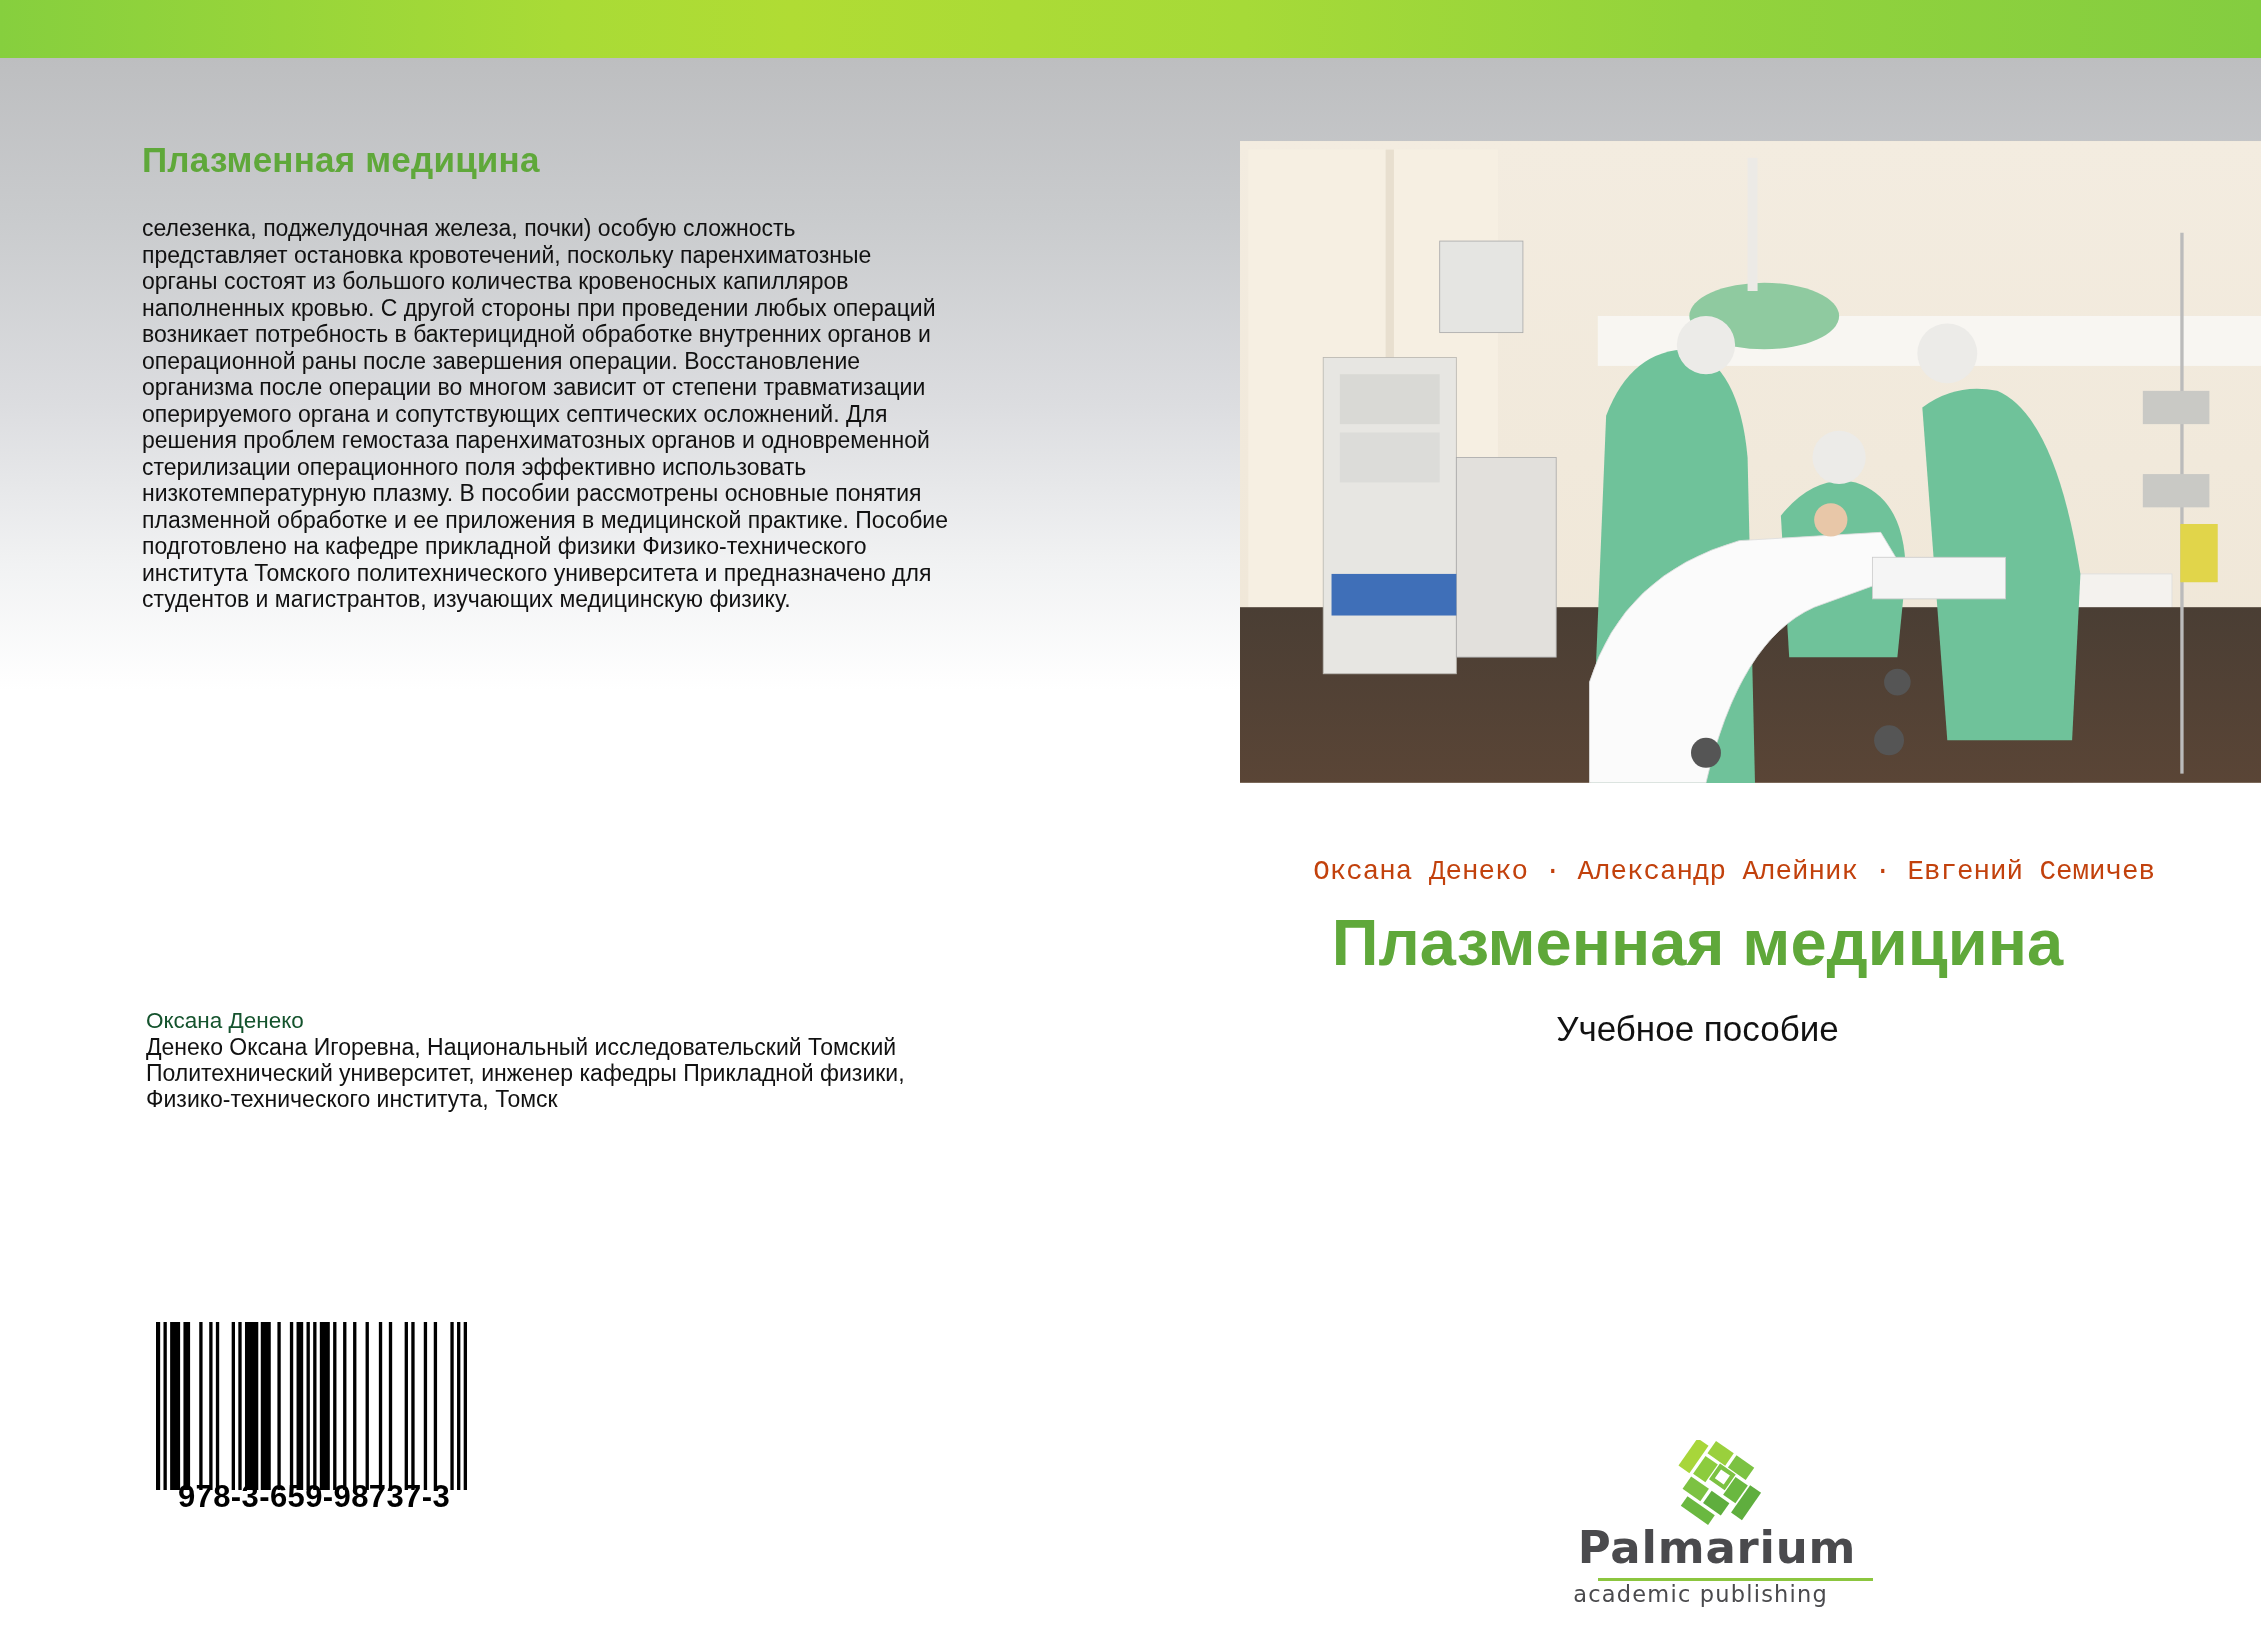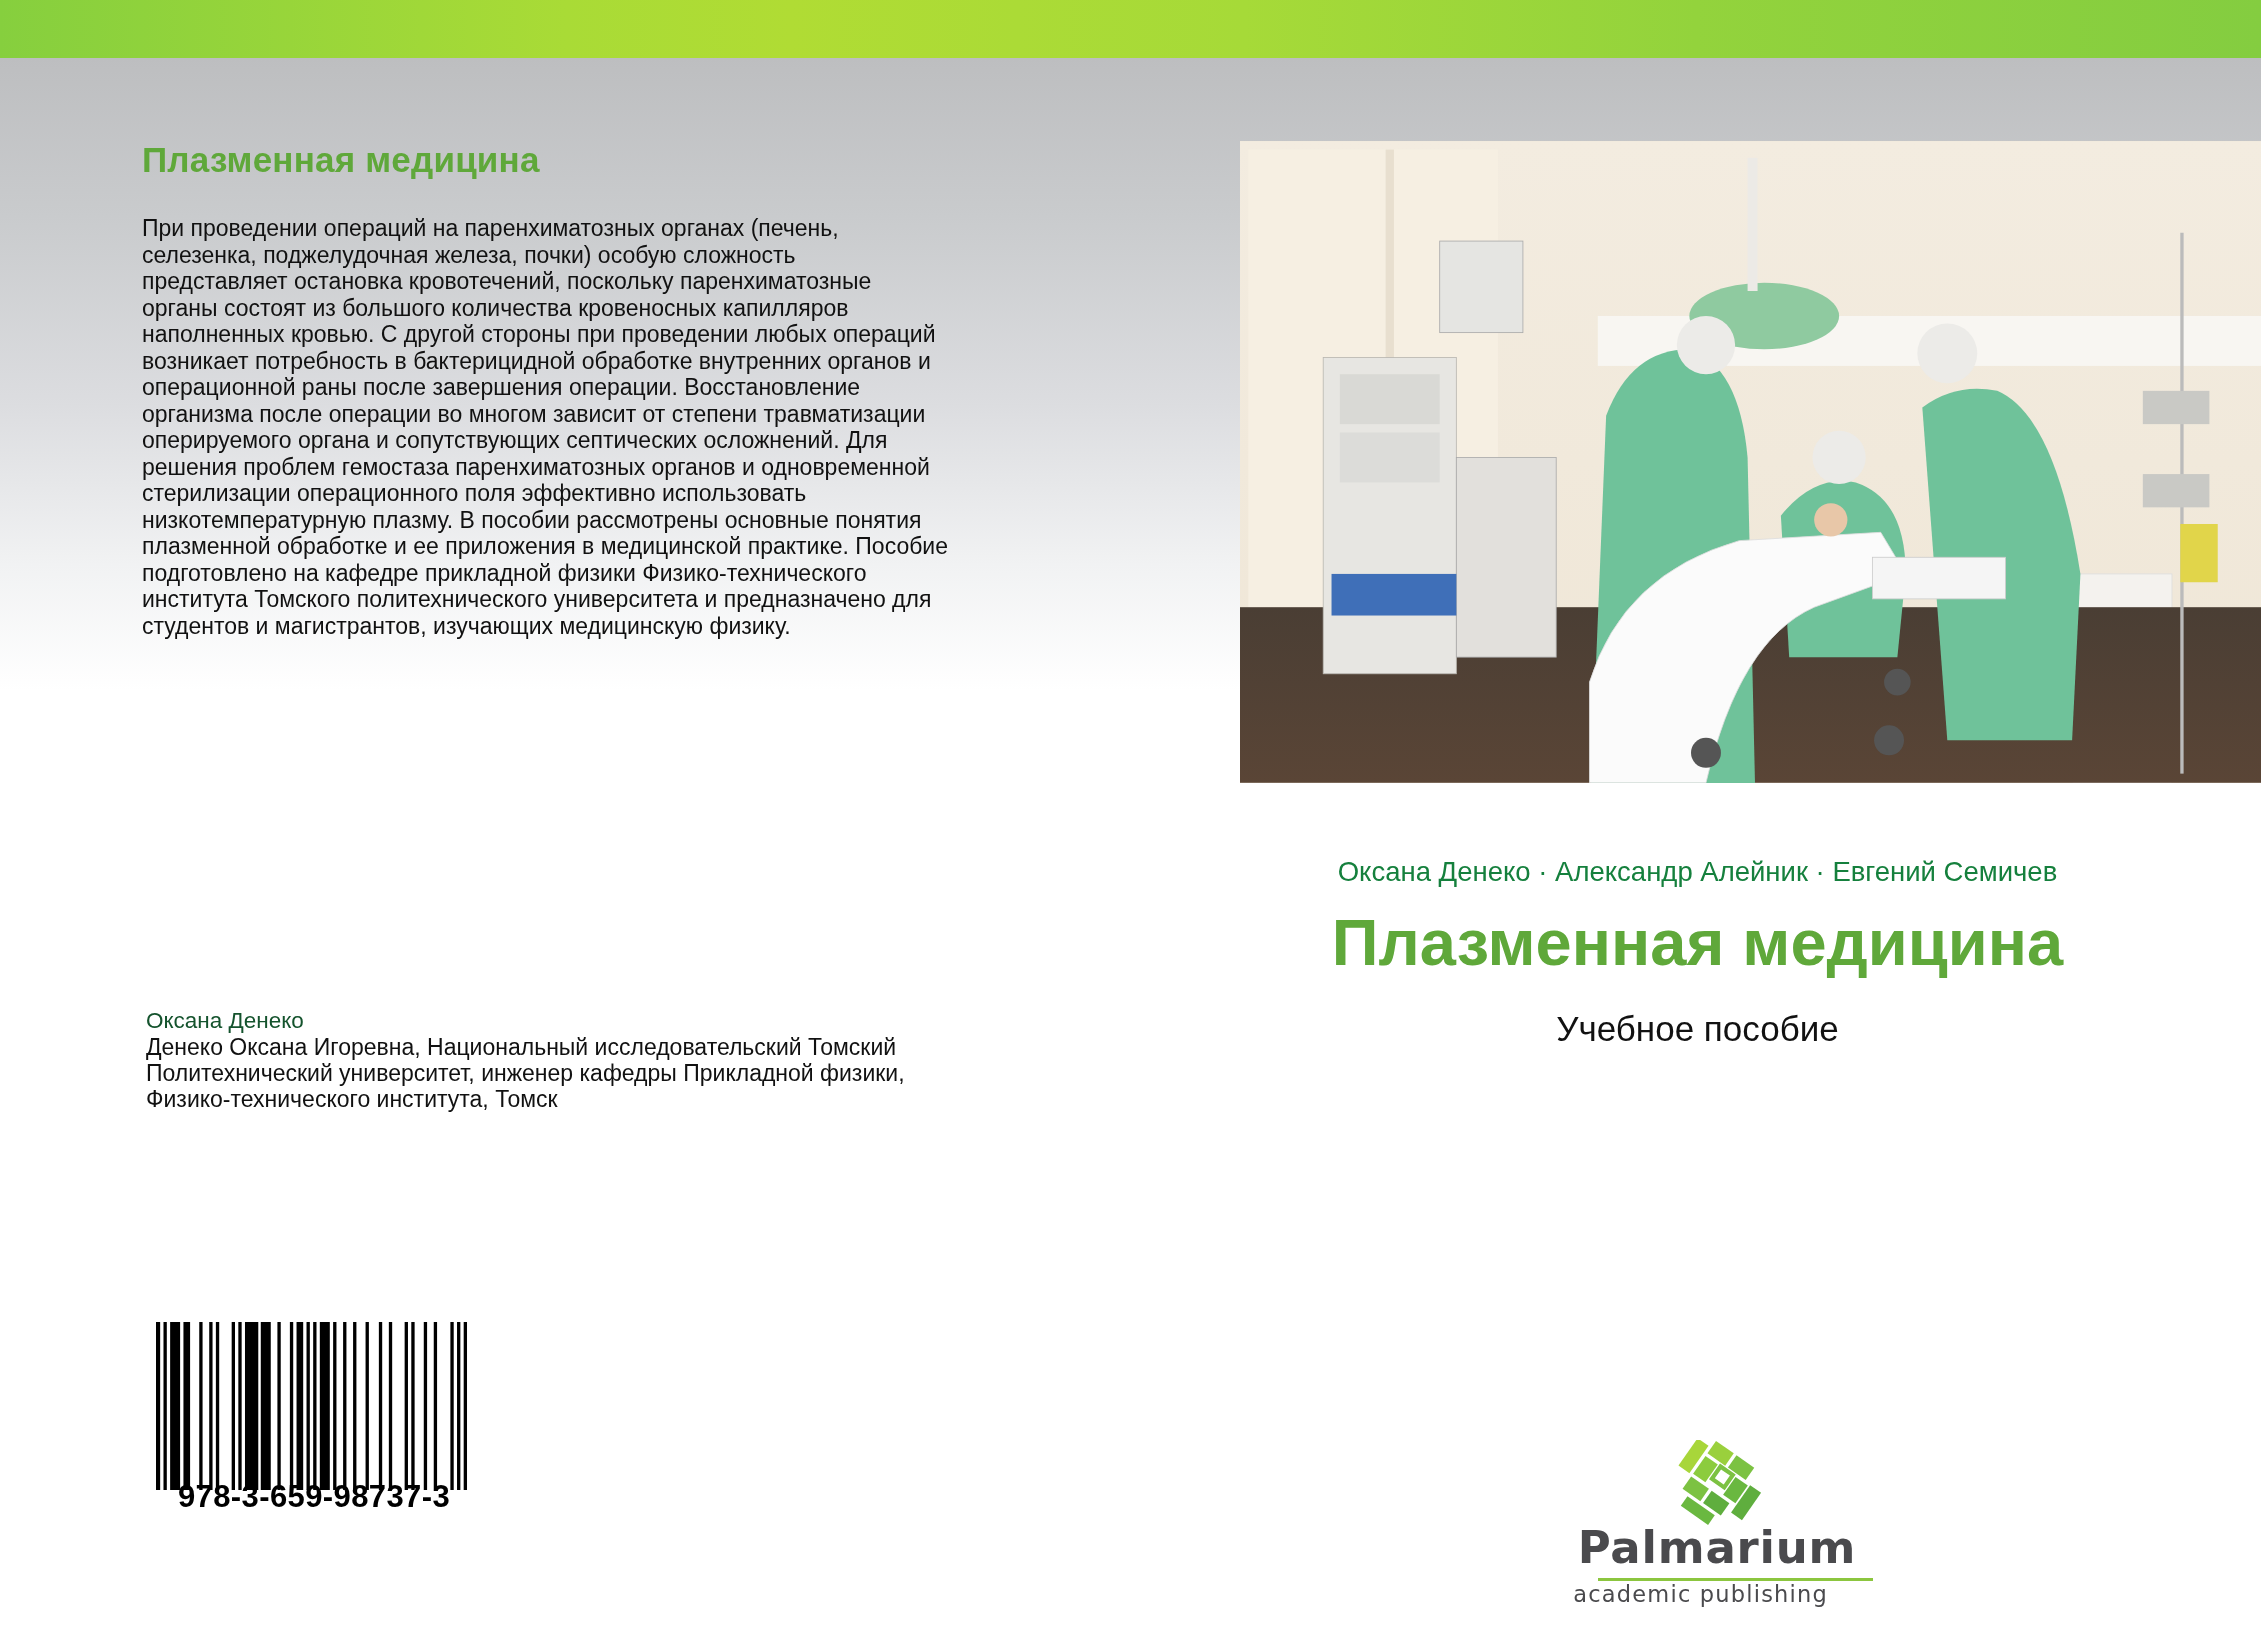--- a/index.html
+++ b/index.html
@@ -42,22 +42,22 @@
     position: absolute; left: 0; top: 157px; width: 316px; text-align: center;
     font-size: 31px; font-weight: bold; color: #000; letter-spacing: 0.4px;
   }
 
   
   .photo {
     position: absolute; left: 1240px; top: 141px; width: 1021px; height: 642px;
     overflow: hidden; background: #efe7d8;
   }
   .front-authors {
-    position: absolute; left: 1240px; top: 856px; width: 915px; text-align: center;
-    font-size: 27.5px; color: #15803d;
+    position: absolute; left: 1240px; top: 856px; width: 915px; text-align: right;
+    font-size: 27.5px; color: #c2410c; font-family: Liberation Mono, monospace;
   }
   .front-title {
     position: absolute; left: 1240px; top: 905px; width: 915px; text-align: center;
     font-size: 65px; font-weight: bold; color: #5fa83a; margin: 0;
   }
   .front-subtitle {
     position: absolute; left: 1240px; top: 1009px; width: 915px; text-align: center;
     font-size: 35px; color: #111;
   }
   .publisher-logo {
@@ -79,21 +79,20 @@
 </style>
 </head>
 <body>
 
 <div class="top-band"></div>
 <div class="gray-fade"></div>
 
 <h2 class="back-title">Плазменная медицина</h2>
 
 <div class="back-blurb">
-  <span class="ln">При проведении операций на паренхиматозных органах (печень,</span>
   <span class="ln">селезенка, поджелудочная железа, почки) особую сложность</span>
   <span class="ln">представляет остановка кровотечений, поскольку паренхиматозные</span>
   <span class="ln">органы состоят из большого количества кровеносных капилляров</span>
   <span class="ln">наполненных кровью. С другой стороны при проведении любых операций</span>
   <span class="ln">возникает потребность в бактерицидной обработке внутренних органов и</span>
   <span class="ln">операционной раны после завершения операции. Восстановление</span>
   <span class="ln">организма после операции во многом зависит от степени травматизации</span>
   <span class="ln">оперируемого органа и сопутствующих септических осложнений. Для</span>
   <span class="ln">решения проблем гемостаза паренхиматозных органов и одновременной</span>
   <span class="ln">стерилизации операционного поля эффективно использовать</span>

